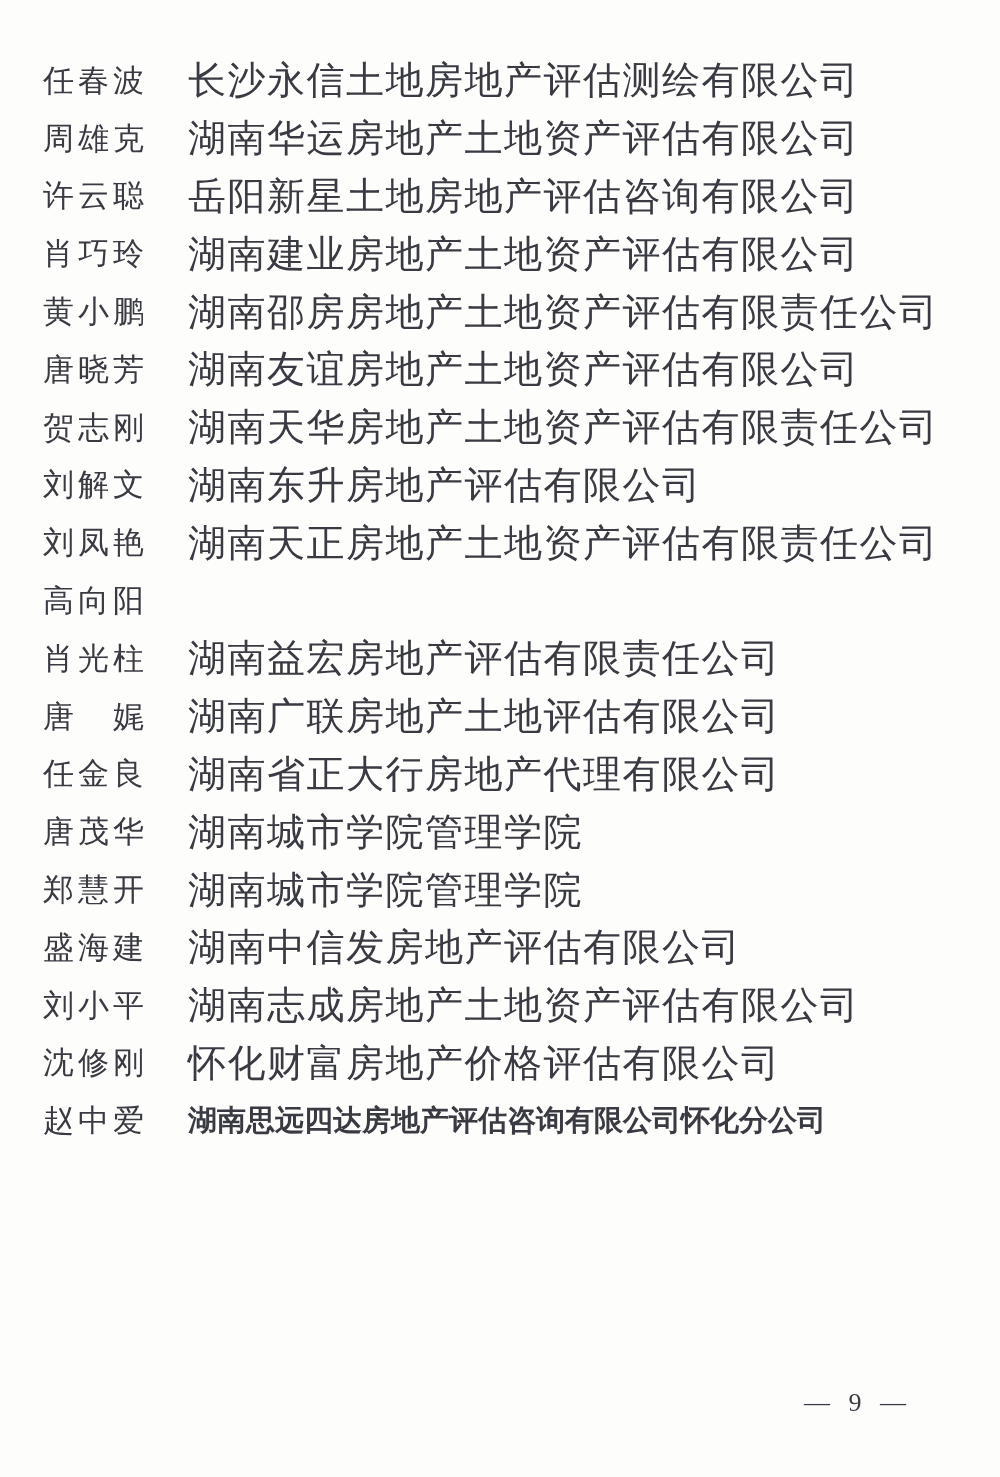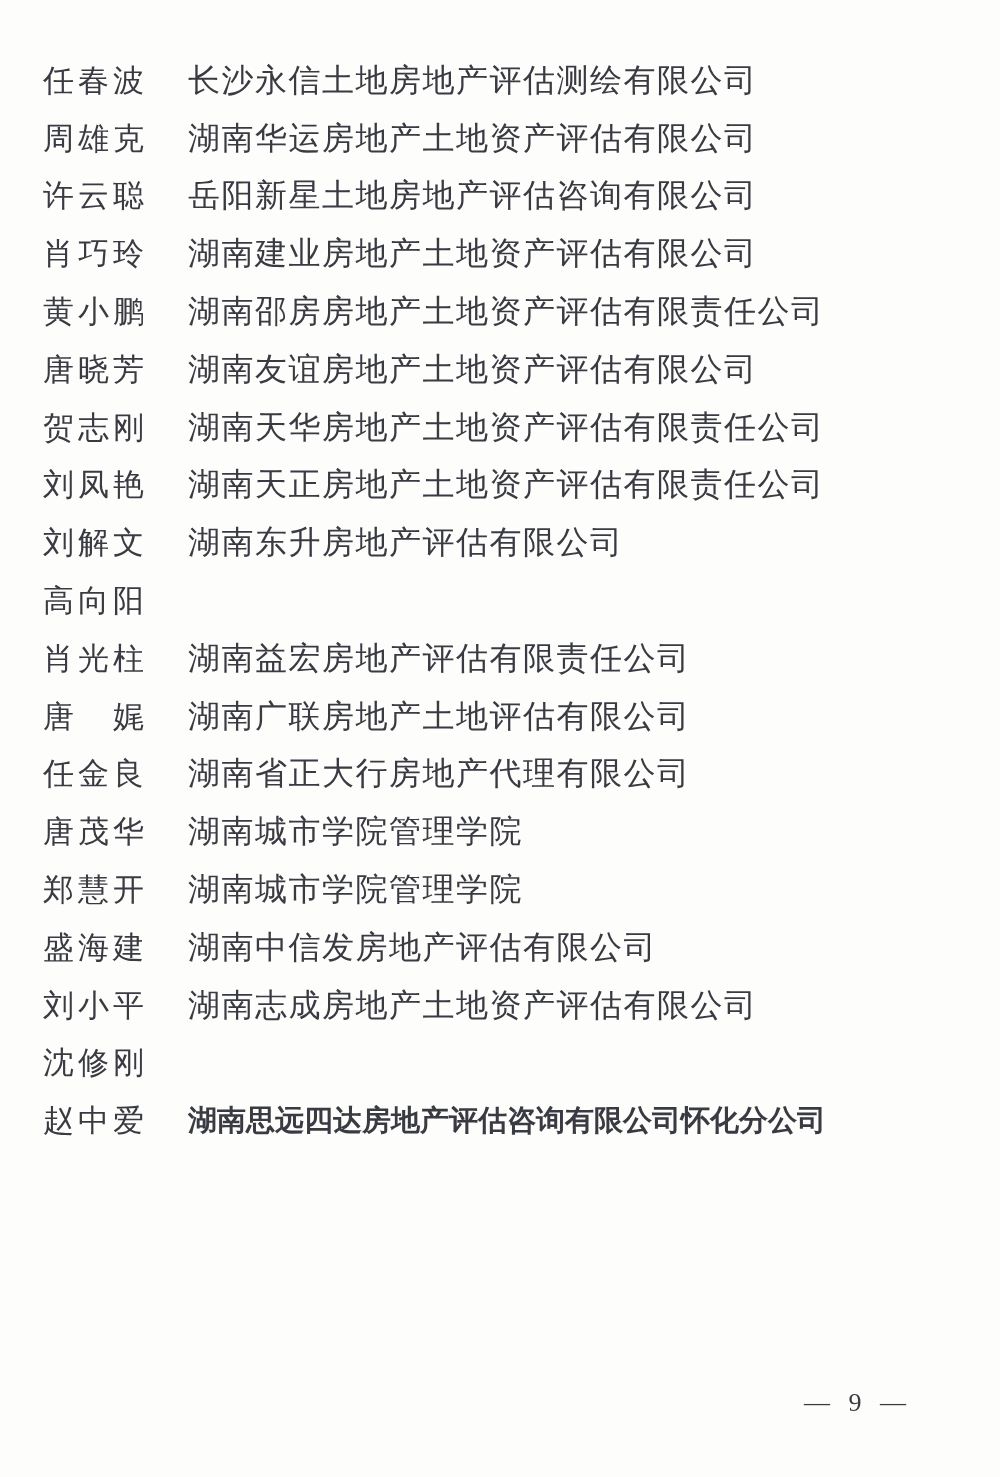--- a/index.html
+++ b/index.html
@@ -32,21 +32,21 @@
   .name {
     display: inline-block;
     width: 106px;
     font-size: 31px;
     letter-spacing: 4px;
     flex: 0 0 auto;
   }
   .org {
     display: inline-block;
     margin-left: 39px;
-    font-size: 32px;
+    font-size: 38px;
     letter-spacing: 1.5px;
   }
   .org.tight {
     font-size: 29px;
     letter-spacing: 0;
     font-weight: bold;
   }
   .page-number {
     position: absolute;
     top: 1388px;
@@ -83,26 +83,26 @@
     </div>
     <div class="row">
       <span class="name">唐晓芳</span>
       <span class="org">湖南友谊房地产土地资产评估有限公司</span>
     </div>
     <div class="row">
       <span class="name">贺志刚</span>
       <span class="org">湖南天华房地产土地资产评估有限责任公司</span>
     </div>
     <div class="row">
+      <span class="name">刘解文</span>
+      <span class="org">湖南东升房地产评估有限公司</span>
+    </div>
+    <div class="row">
       <span class="name">刘凤艳</span>
       <span class="org">湖南天正房地产土地资产评估有限责任公司</span>
-    </div>
-    <div class="row">
-      <span class="name">刘解文</span>
-      <span class="org">湖南东升房地产评估有限公司</span>
     </div>
     <div class="row">
       <span class="name">高向阳</span>
     </div>
     <div class="row">
       <span class="name">肖光柱</span>
       <span class="org">湖南益宏房地产评估有限责任公司</span>
     </div>
     <div class="row">
       <span class="name">唐　娓</span>
@@ -123,20 +123,21 @@
     <div class="row">
       <span class="name">盛海建</span>
       <span class="org">湖南中信发房地产评估有限公司</span>
     </div>
     <div class="row">
       <span class="name">刘小平</span>
       <span class="org">湖南志成房地产土地资产评估有限公司</span>
     </div>
     <div class="row">
       <span class="name">沈修刚</span>
+      <span class="org">怀化财富房地产价格评估有限公司</span>
     </div>
     <div class="row">
       <span class="name">赵中爱</span>
       <span class="org tight">湖南思远四达房地产评估咨询有限公司怀化分公司</span>
     </div>
   </main>
 
   <div class="page-number">— 9 —</div>
 </div>
 

